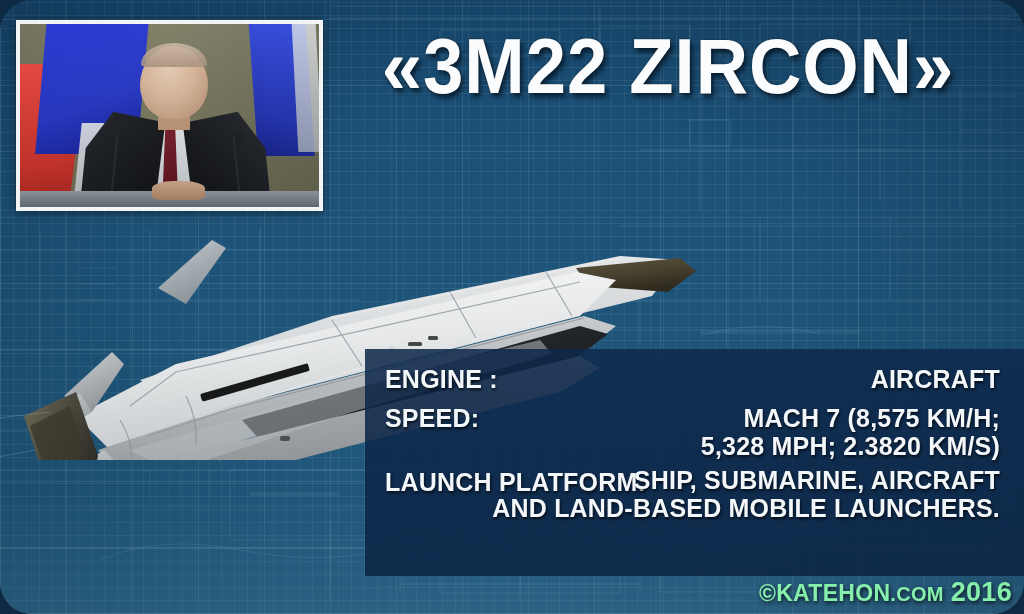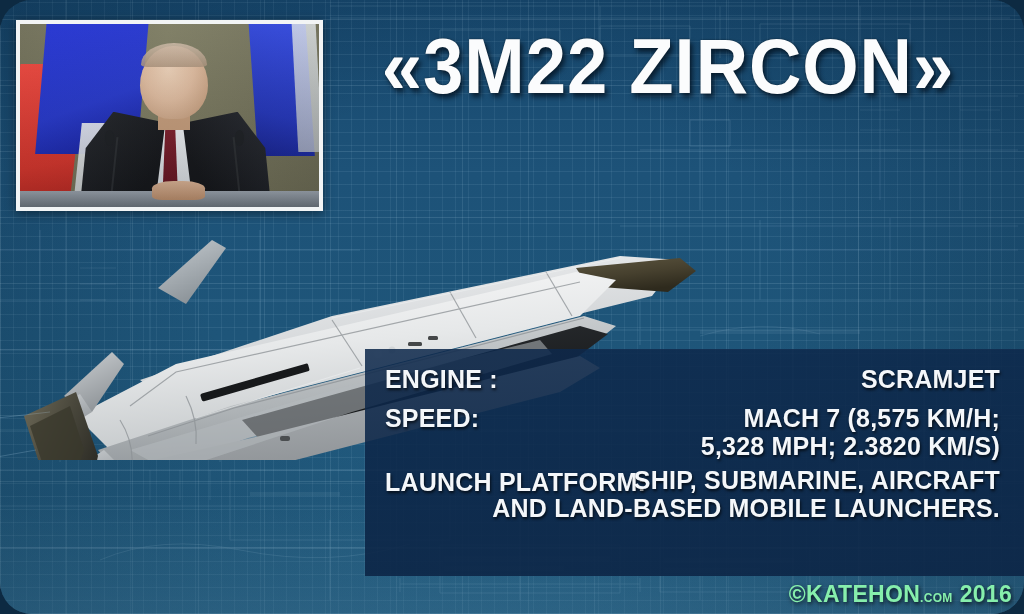--- a/index.html
+++ b/index.html
@@ -137,22 +137,22 @@
 
   
   .watermark{
     position:absolute; right:12px; bottom:6px;
     display:flex; align-items:baseline;
     color:#86efac;
     text-shadow:1px 2px 4px rgba(0,0,0,.8);
     font-weight:700;
   }
   .wm-main{ font-size:23px; letter-spacing:.3px; }
-  .wm-dom{ font-size:12px; letter-spacing:.3px; }
-  .wm-year{ font-size:23px; letter-spacing:.3px; margin-left:7px; }
+  .wm-dom{ font-size:20px; letter-spacing:.3px; }
+  .wm-year{ font-size:27px; letter-spacing:.3px; margin-left:7px; }
 </style>
 </head>
 <body>
 
 <div class="infographic">
 
   <div class="bg-base"></div>
   <div class="bg-grid-fine"></div>
   <div class="bg-grid-coarse"></div>
 
@@ -311,21 +311,21 @@
 
     <g stroke="#bcdcf0" stroke-width="1" opacity=".22" fill="none">
       <path d="M0 300 L70 292 M0 340 L56 330 M60 396 L140 366"></path>
     </g>
   </svg>
 
   <div class="spec-panel">
 
     <div class="spec-row row-engine">
       <span class="spec-label">ENGINE :</span>
-      <span class="spec-value">SCRAMJET</span>
+      <span class="spec-value">AIRCRAFT</span>
     </div>
 
 
     <div class="spec-row row-speed">
       <span class="spec-label">SPEED:</span>
       <span class="spec-value">MACH 7 (8,575 KM/H;
 5,328 MPH; 2.3820 KM/S)</span>
     </div>
 
     <div class="spec-row row-launch">

